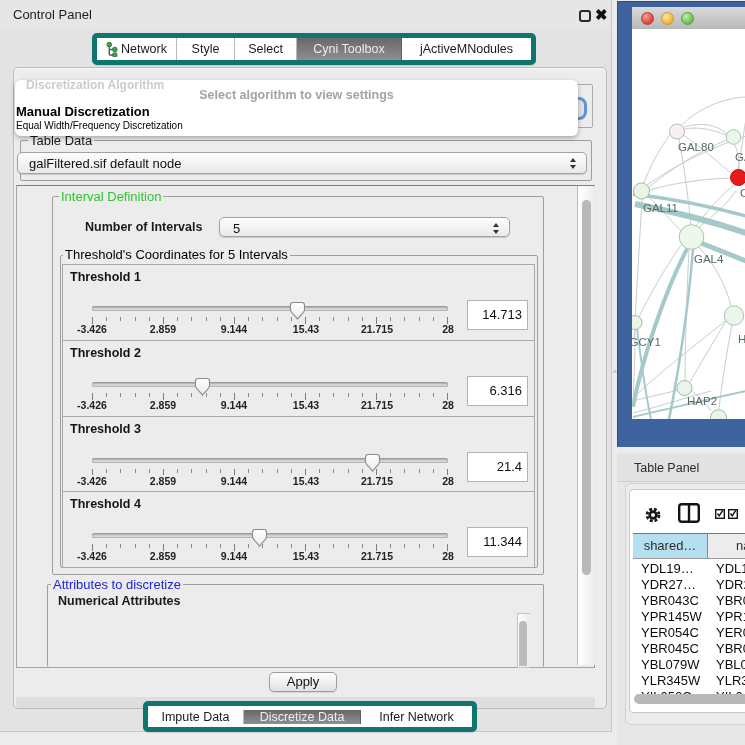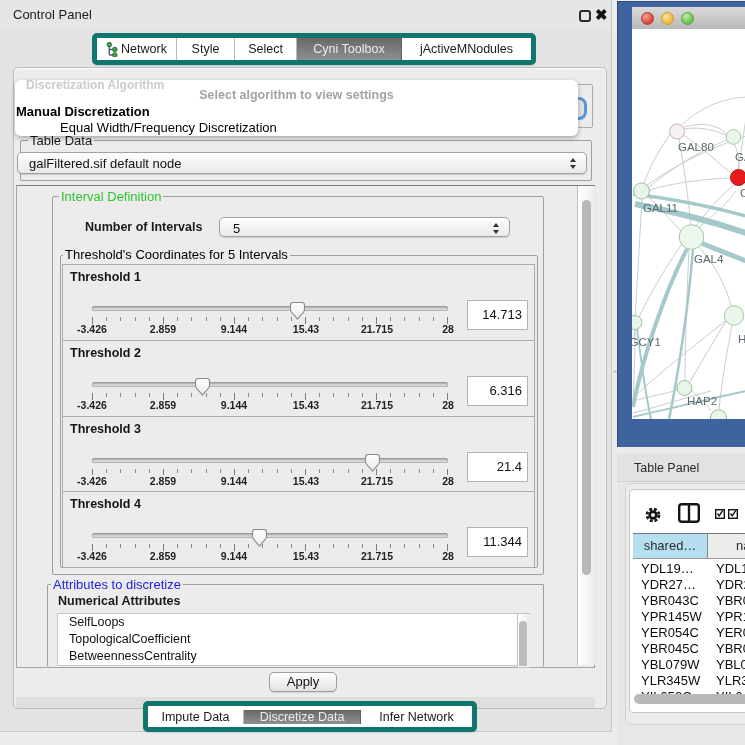--- a/index.html
+++ b/index.html
@@ -74,21 +74,21 @@
   #applybtn{left:269px;top:672px;width:66px;height:18px;border:1px solid #9d9d9d;border-radius:5px;background:linear-gradient(#fefefe,#e2e2e2);font-size:13px;color:#111;text-align:center;line-height:18px;box-shadow:0 1px 1px rgba(0,0,0,.1);}
   #bottabs{left:143px;top:701px;height:21px;align-items:center;}
   #bottabs .s1{width:95px;}
   #bottabs .s2{width:116px;}
   #bottabs .s3{width:111px;}
   #botstrip{left:16px;top:697px;width:579px;height:11px;background:#dedede;border-radius:0 0 3px 3px;}
   
   #popup{left:15px;top:80px;width:563px;height:56px;background:#fff;border-radius:6px;box-shadow:0 2px 5px rgba(0,0,0,0.3);z-index:4;}
   #popup .r1{position:absolute;left:0;top:8px;width:100%;text-align:center;font-size:12.5px;font-weight:bold;color:#a3a3a3;}
   #popup .r2{position:absolute;left:1px;top:24px;font-size:13px;font-weight:bold;color:#000;text-align:right;}
-  #popup .r3{position:absolute;left:1px;top:40px;font-size:13px;color:#000;margin-left:44px;}
+  #popup .r3{position:absolute;left:1px;top:40px;font-size:10px;color:#000;}
   
   #netwin{left:617px;top:1px;width:128px;height:445px;background:#3e639f;border-left:1.5px solid #2e4d7f;border-top:1px solid #2e4d7f;}
   #nettitle{left:14px;top:5px;width:114px;height:22px;background:linear-gradient(#dadada,#b9b9b9);border-bottom:1px solid #8e8e8e;}
   .tl{position:absolute;top:10px;width:11px;height:11px;border-radius:50%;}
   #netcanvas{left:14px;top:27px;width:114px;height:390px;background:#ffffff;}
   
   #tpwin{left:617px;top:452px;width:128px;height:293px;background:#e7e7e7;}
   #tptitle{left:0;top:2px;width:128px;height:27px;background:#e2e2e2;border-bottom:1px solid #cfcfcf;}
   #tptitle .t{position:absolute;left:17px;top:7px;font-size:12.5px;color:#2b2b2b;}
   #tpouter{left:8px;top:31px;width:130px;height:240px;background:#ececec;border:1px solid #d2d2d2;border-radius:6px;}
@@ -244,25 +244,20 @@
           </linearGradient>
         </defs>
         <path d="M1.5 4.2 Q1.5 1.5 4.2 1.5 L12.8 1.5 Q15.5 1.5 15.5 4.2 L15.5 8.8 C15.5 11.2 12.5 13.2 8.5 18.2 C4.5 13.2 1.5 11.2 1.5 8.8 Z" fill="url(#tg3)" stroke="#8a8a8a" stroke-width="1.1"></path>
       </svg>
       <div class="tfield">11.344</div>
     </div>
 
   <div class="group" id="atgroup"></div>
   <div class="gtitle" id="atlabel">Attributes to discretize</div>
   <div class="abs" id="nalabel">Numerical Attributes</div>
-  <div class="abs" id="atlist">
-      <div>SelfLoops</div>
-      <div>TopologicalCoefficient</div>
-      <div>BetweennessCentrality</div>
-    </div>
   <div class="abs" id="atsb"></div>
   <div class="abs" id="atsbthumb"></div>
 
   <div class="abs" id="botstrip"></div>
   <div class="abs" id="applybtn">Apply</div>
   <div class="seg" id="bottabs">
     <div class="s s1">Impute Data</div>
     <div class="s s2 dark">Discretize Data</div>
     <div class="s s3">Infer Network</div>
   </div>

